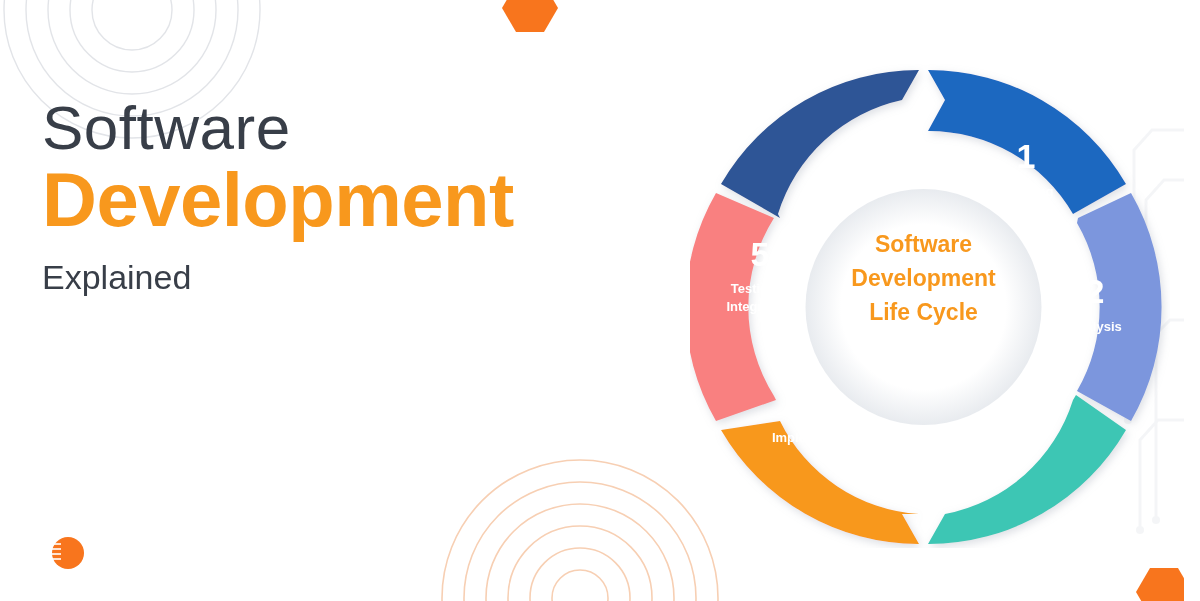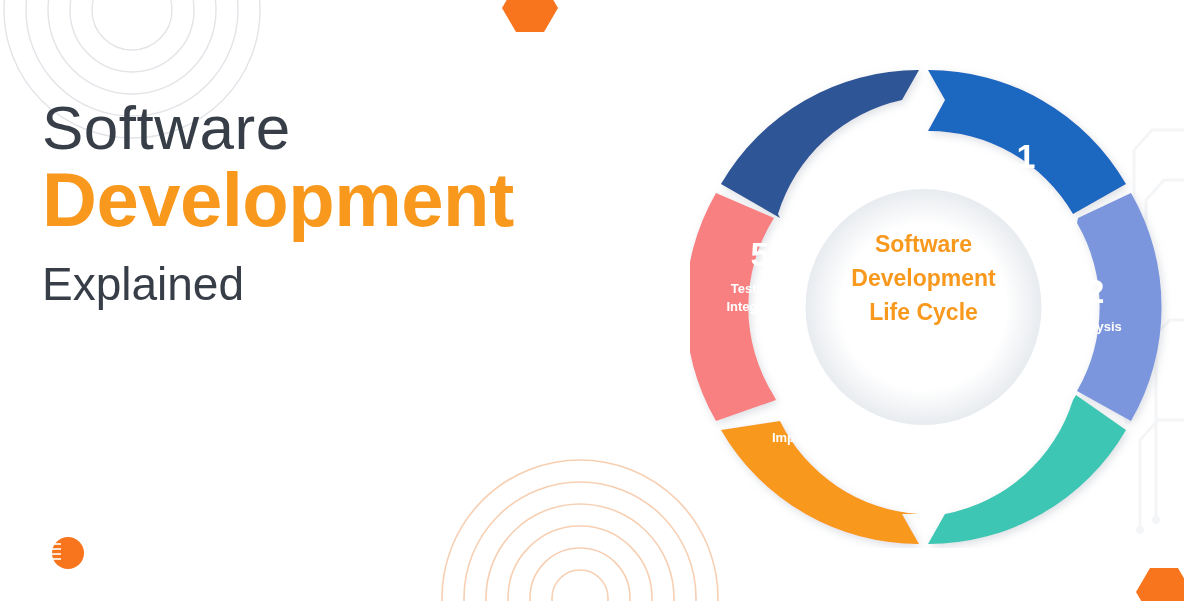--- a/index.html
+++ b/index.html
@@ -83,21 +83,21 @@
     color: #f8981d;
     letter-spacing: -0.5px;
     line-height: 1.08;
     margin: 0;
     white-space: nowrap;
   }
   .line-accent.second {
     margin-top: -4px;
   }
   .line-sub {
-    font-size: 46px;
+    font-size: 34px;
     font-weight: 400;
     color: #383e48;
     line-height: 1.1;
     margin: 18px 0 0 0;
     white-space: nowrap;
   }
 
   
   #wheel {
     position: absolute;

